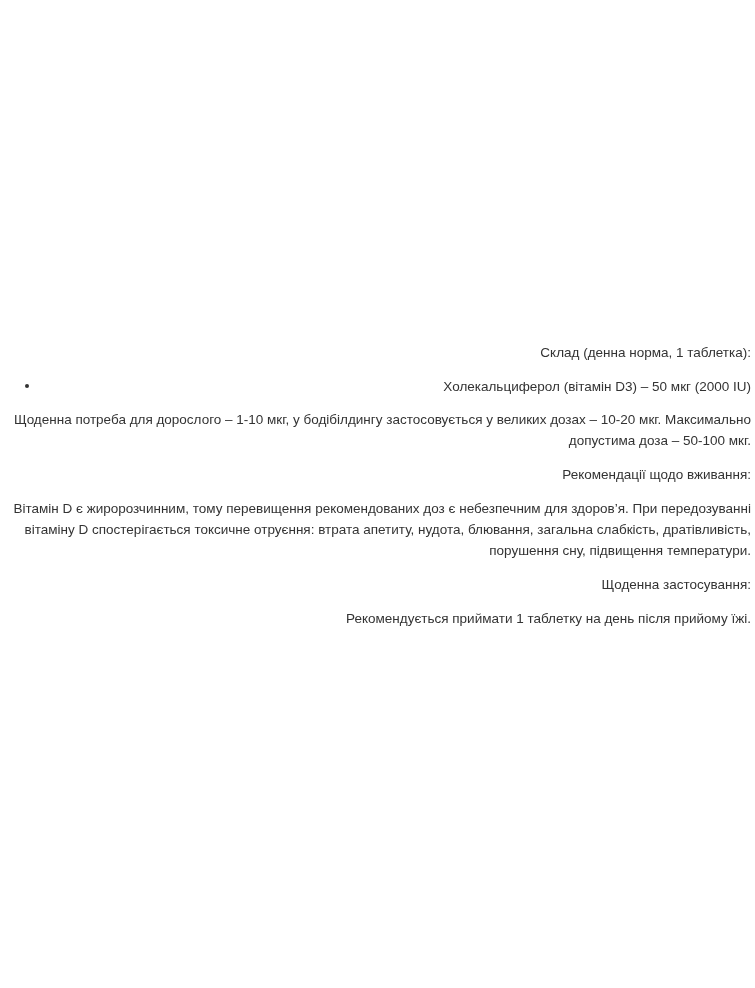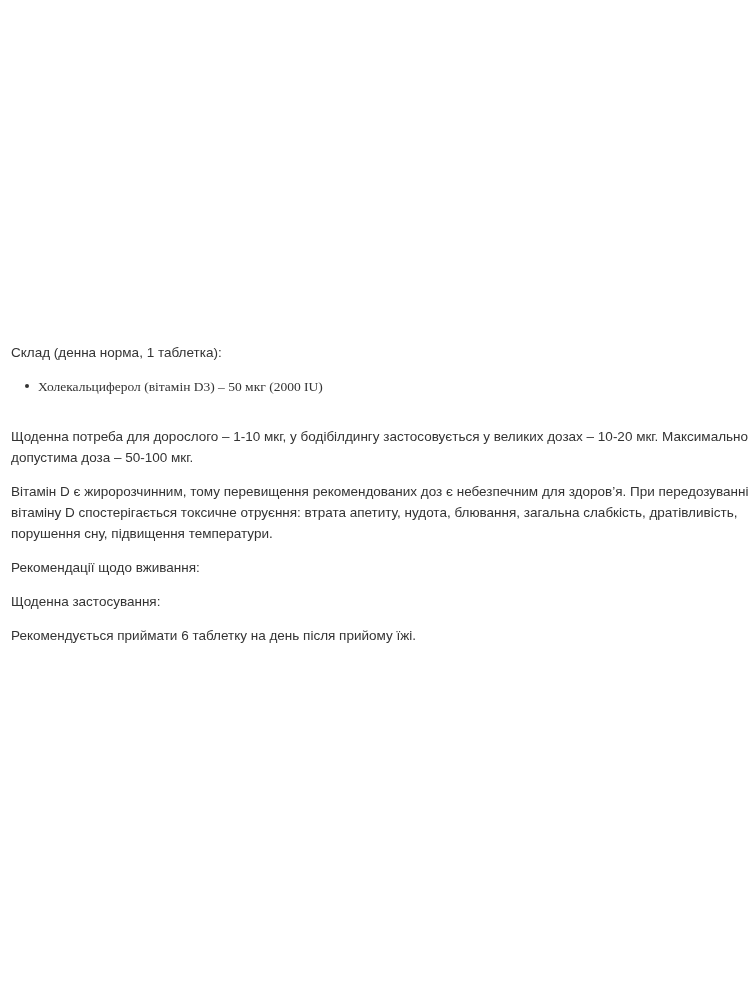--- a/index.html
+++ b/index.html
@@ -12,29 +12,29 @@
     height: 988px;
     background: #ffffff;
     overflow: hidden;
     font-family: "Liberation Sans", "DejaVu Sans", sans-serif;
     color: #333333;
   }
   .description-block {
     padding: 342px 4px 0 11px;
     font-size: 13.5px;
     line-height: 21px;
+    text-align: right;
   }
   .description-block p {
     margin: 0 0 13px 0;
   }
   .ingredients-list {
     list-style: none;
-    margin: 0 0 29px 0;
+    margin: 0 0 12px 0;
     padding: 0;
-    font-family: Liberation Serif, serif;
   }
   .ingredients-list li {
     position: relative;
     padding-left: 27px;
   }
   .ingredients-list li .bullet-dot {
     position: absolute;
     left: 14px;
     top: 8px;
     width: 4px;
@@ -52,22 +52,22 @@
 
   <ul class="ingredients-list">
     <li>
       <span class="bullet-dot"></span>
       <span>Холекальциферол (вітамін D3) – 50 мкг (2000 IU)</span>
     </li>
   </ul>
 
   <p>Щоденна потреба для дорослого – 1-10 мкг, у бодібілдингу застосовується у великих дозах – 10-20 мкг. Максимально допустима доза – 50-100 мкг.</p>
 
+  <p>Рекомендації щодо вживання:</p>
+
   <p>Вітамін D є жиророзчинним, тому перевищення рекомендованих доз є небезпечним для здоров’я. При передозуванні вітаміну D спостерігається токсичне отруєння: втрата апетиту, нудота, блювання, загальна слабкість, дратівливість, порушення сну, підвищення температури.</p>
-
-  <p>Рекомендації щодо вживання:</p>
 
 
   <p>Щоденна застосування:</p>
 
-  <p>Рекомендується приймати 6 таблетку на день після прийому їжі.</p>
+  <p>Рекомендується приймати 1 таблетку на день після прийому їжі.</p>
 
 </div>
 
 </body></html>

